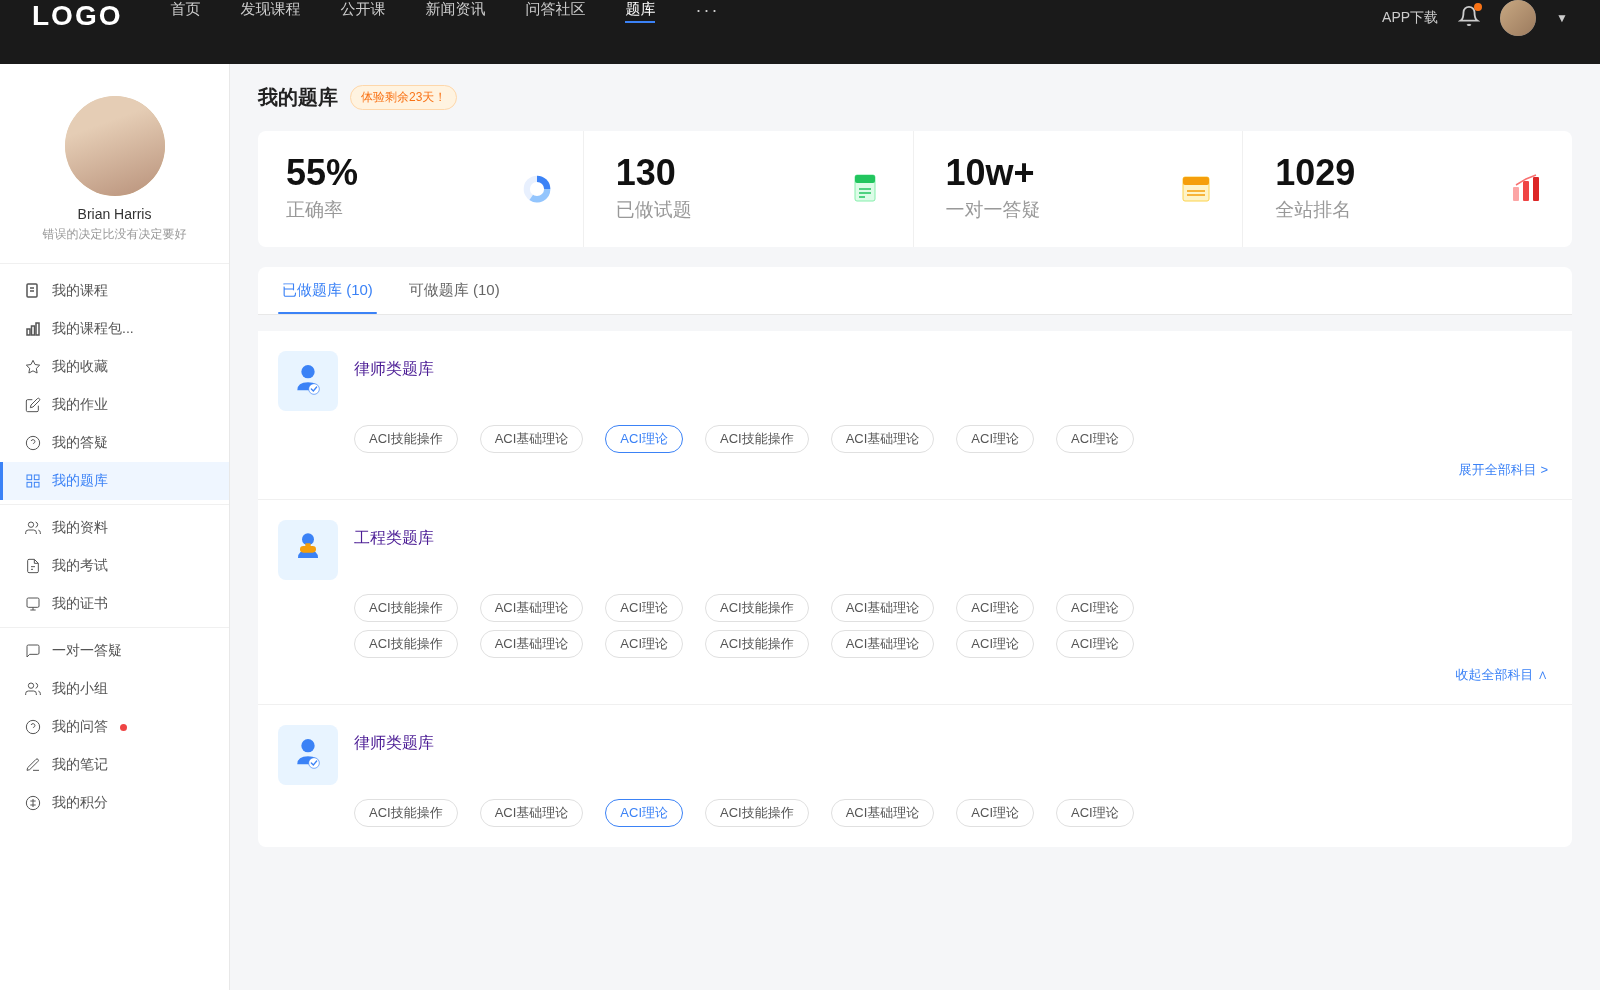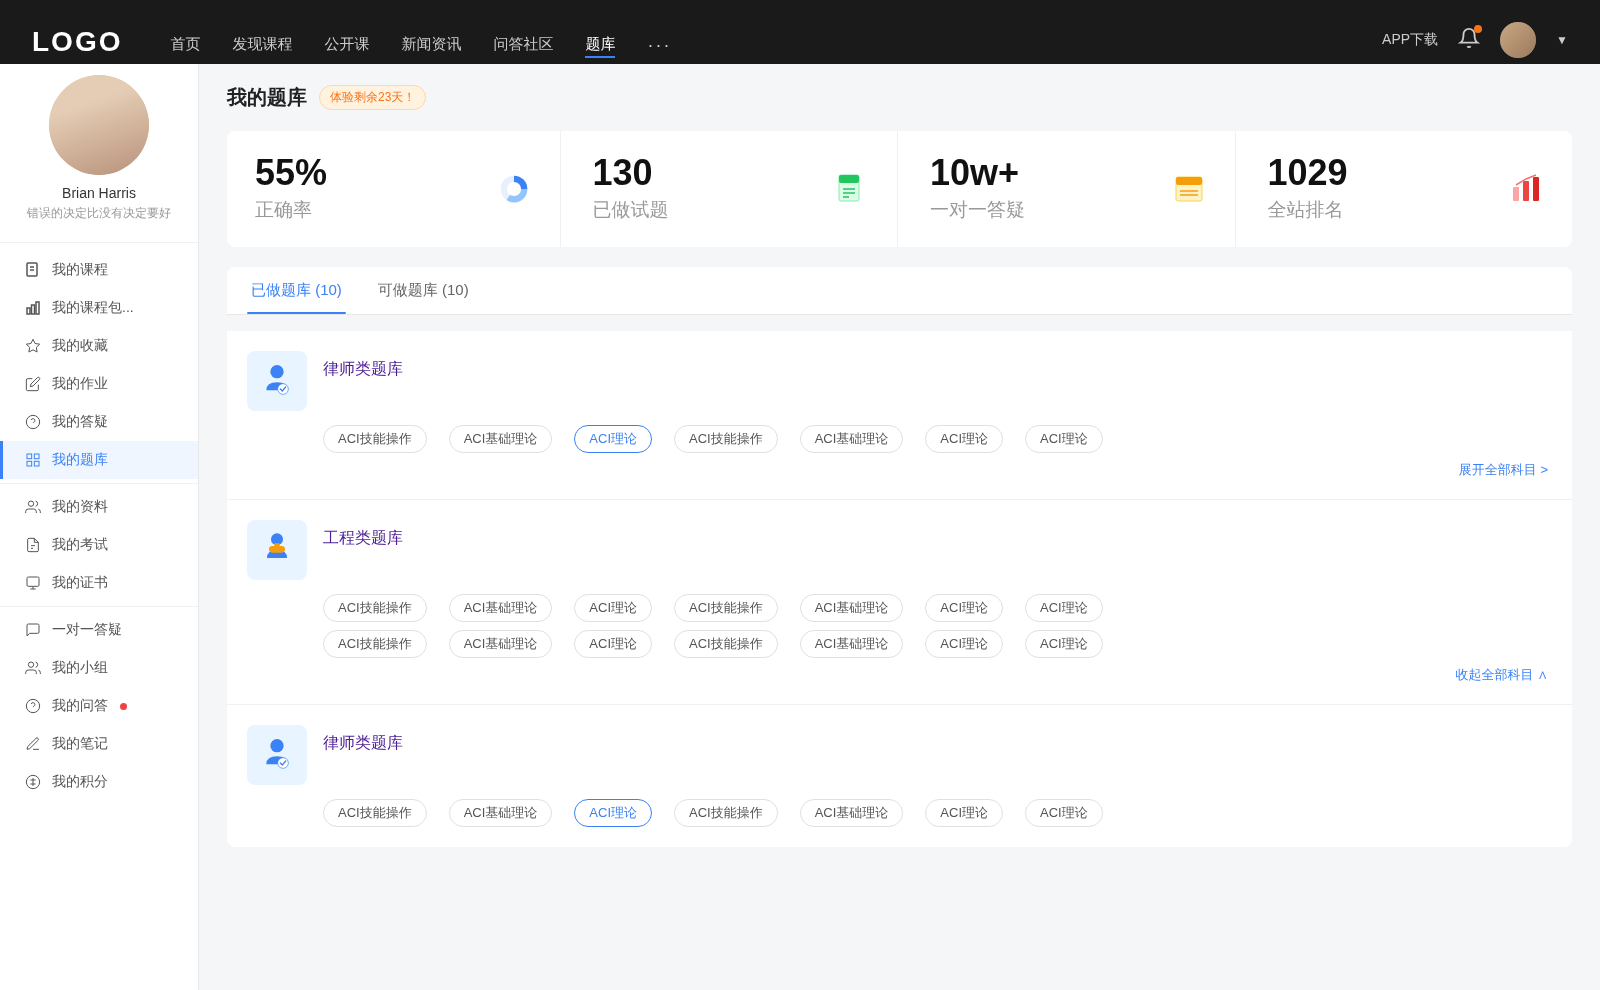--- a/index.html
+++ b/index.html
@@ -3,36 +3,36 @@
   <meta charset="utf-8">
   <style>
     * { box-sizing: border-box; margin: 0; padding: 0; }
     body { font-family: -apple-system, BlinkMacSystemFont, "PingFang SC", "Microsoft YaHei", sans-serif; background: #f0f2f5; color: #333; }
 
     
     .top-nav {
       background: #1a1a1a;
       height: 64px;
       display: flex;
-      align-items: flex-end;
-      padding: 6px 32px;
+      align-items: flex-start;
+      padding: 0 32px;
       position: fixed;
       top: 0; left: 0; right: 0;
       z-index: 100;
     }
     .nav-logo {
       color: white;
       font-size: 28px;
       font-weight: bold;
       letter-spacing: 2px;
       margin-right: 48px;
     }
     .nav-links {
       display: flex;
-      gap: 32px;
+      gap: 40px;
       flex: 1;
     }
     .nav-link {
       color: #ccc;
       font-size: 15px;
       cursor: pointer;
       white-space: nowrap;
     }
     .nav-link.active {
       color: white;
@@ -95,24 +95,24 @@
 
     
     .layout {
       display: flex;
       margin-top: 64px;
       min-height: calc(100vh - 64px);
     }
 
     
     .sidebar {
-      width: 199px;
+      width: 230px;
       background: white;
       border-right: 1px solid #e8e8e8;
-      padding: 11px 0;
+      padding: 32px 0;
       flex-shrink: 0;
       min-height: calc(100vh - 64px);
     }
     .sidebar-profile {
       display: flex;
       flex-direction: column;
       align-items: center;
       padding: 0 16px 20px;
       border-bottom: 1px solid #f0f0f0;
     }

